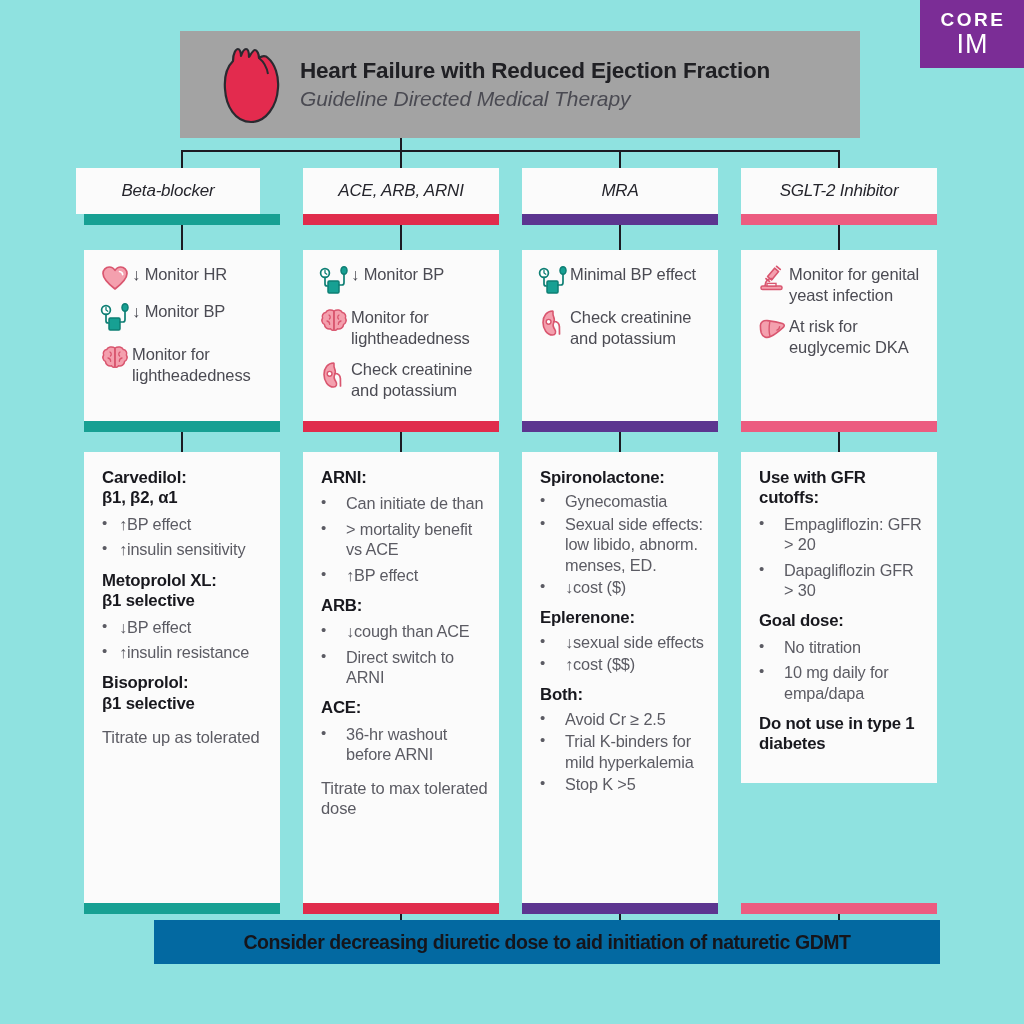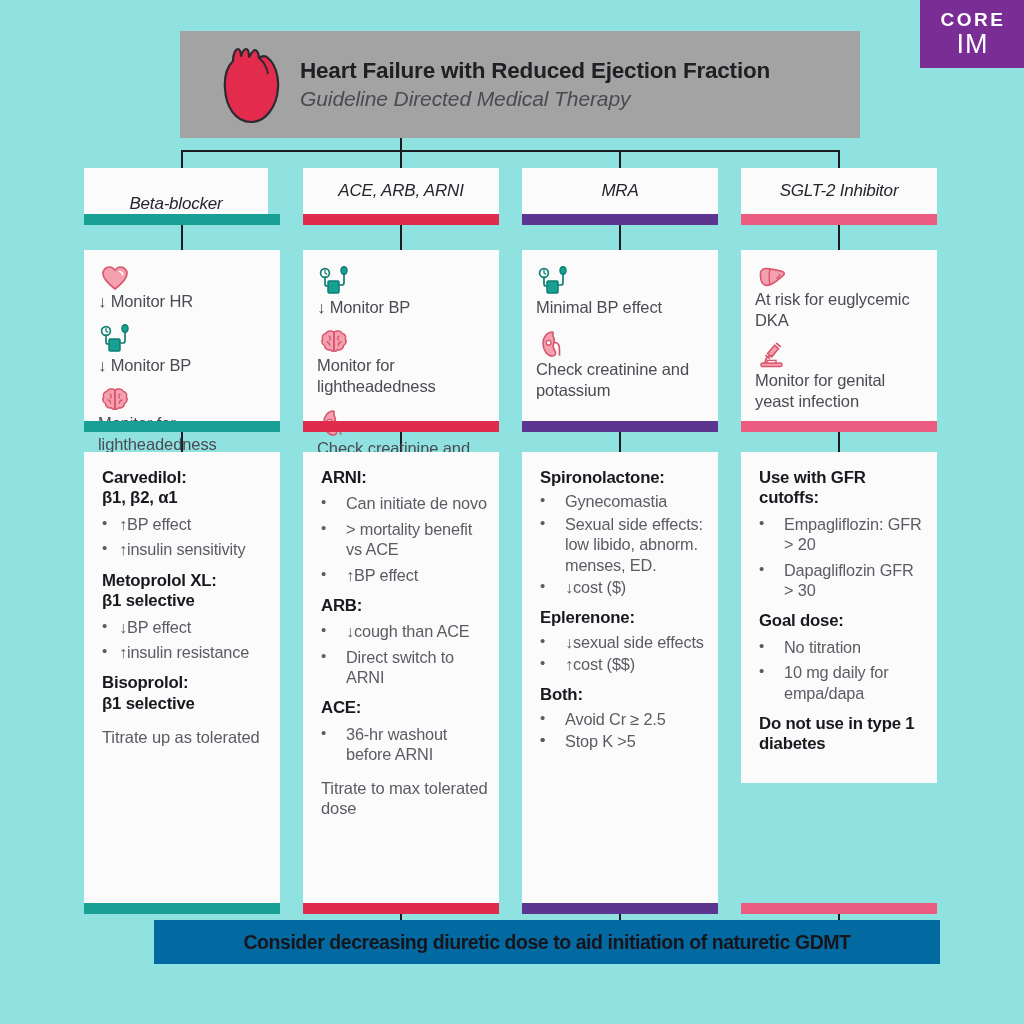--- a/index.html
+++ b/index.html
@@ -60,21 +60,21 @@
 
   
   .hdr-card { height: 46px; display: flex; align-items: center; justify-content: center; }
   .hdr-label {
     font-size: 17px; font-style: italic; color: #25252c;
     letter-spacing: -0.2px; white-space: nowrap;
   }
 
   
   .mon-card { padding: 14px 12px 10px 14px; }
-  .mon-row { display: flex; align-items: flex-start; margin-bottom: 10px; flex-direction: column; }
+  .mon-row { display: flex; align-items: flex-start; margin-bottom: 10px; }
   .mon-icon { width: 34px; flex: none; display: flex; align-items: flex-start; justify-content: center; padding-top: 1px; }
   .mon-text { font-size: 16.5px; color: #4b4b53; line-height: 1.28; letter-spacing: -0.1px; }
   .mon-text .arr { color: #3f3f48; }
 
   
   .det-card { padding: 16px 11px 10px 18px; }
   .det-head {
     font-size: 16.8px; font-weight: bold; color: #18181e;
     line-height: 1.22; margin-top: 11px; letter-spacing: -0.2px;
   }
@@ -148,21 +148,21 @@
       <div class="ln" style="left: 619px; top: 225px; width: 2px; height: 25px; background: rgb(27, 27, 34);"></div>
       <div class="ln" style="left: 619px; top: 432px; width: 2px; height: 20px; background: rgb(27, 27, 34);"></div>
       <div class="ln" style="left: 838px; top: 225px; width: 2px; height: 25px; background: rgb(27, 27, 34);"></div>
       <div class="ln" style="left: 838px; top: 432px; width: 2px; height: 20px; background: rgb(27, 27, 34);"></div>
       <div class="ln" style="left: 400px; top: 914px; width: 2px; height: 6px; background: rgb(27, 27, 34);"></div>
       <div class="ln" style="left: 619px; top: 914px; width: 2px; height: 6px; background: rgb(27, 27, 34);"></div>
       <div class="ln" style="left: 838px; top: 914px; width: 2px; height: 6px; background: rgb(27, 27, 34);"></div>
     </div>
 
   <div id="cols">
-      <div class="card hdr-card" style="left: 84px; top: 168px; width: 184px; align-items: flex-end;">
+      <div class="card hdr-card" style="left: 76px; top: 168px; width: 184px;">
         <div class="hdr-label">Beta-blocker</div>
       </div>
       <div class="accent" style="position: absolute; left: 84px; top: 214px; width: 196px; height: 11px; background: rgb(23, 160, 147);"></div>
       <div class="card mon-card" style="left: 84px; top: 250px; width: 196px; height: 171px;">
         <div class="mon-row">
           <div class="mon-icon">
             <svg width="28" height="26" viewBox="0 0 28 26">
       <path d="M14 24 C5 17 2 12 2 8.5 C2 4.6 5 2 8.2 2 C10.6 2 12.8 3.3 14 5.4
                C15.2 3.3 17.4 2 19.8 2 C23 2 26 4.6 26 8.5 C26 12 23 17 14 24 Z" fill="#f4a0ae" stroke="#d9566f" stroke-width="1.7" stroke-linejoin="round"></path>
       <path d="M18.5 6.5 C20.3 6.7 21.6 8 21.7 9.6" fill="none" stroke="#fff" stroke-width="1.6" stroke-linecap="round"></path>
@@ -269,21 +269,21 @@
           </div>
           <div class="mon-text">Check creatinine and potassium</div>
         </div>
       </div>
       <div class="accent" style="position: absolute; left: 303px; top: 421px; width: 196px; height: 11px; background: rgb(224, 44, 76);"></div>
       <div class="card det-card" style="left: 303px; top: 452px; width: 196px; height: 451px;">
         <div class="det-head">ARNI:</div>
         <ul class="det-list ind-b">
           <li>
             <span class="bul">•</span>
-            <span class="li-body">Can initiate de novo</span>
+            <span class="li-body">Can initiate de than</span>
           </li>
           <li>
             <span class="bul">•</span>
             <span class="li-body">&gt; mortality benefit vs ACE</span>
           </li>
           <li>
             <span class="bul">•</span>
             <span class="li-body">↑BP effect</span>
           </li>
         </ul>
@@ -367,58 +367,59 @@
           </li>
         </ul>
         <div class="det-head">Both:</div>
         <ul class="det-list ind-b tight">
           <li>
             <span class="bul">•</span>
             <span class="li-body">Avoid Cr ≥ 2.5</span>
           </li>
           <li>
             <span class="bul">•</span>
+            <span class="li-body">Trial K-binders for mild hyperkalemia</span>
           </li>
           <li>
             <span class="bul">•</span>
             <span class="li-body">Stop K &gt;5</span>
           </li>
         </ul>
       </div>
       <div class="accent" style="position: absolute; left: 522px; top: 903px; width: 196px; height: 11px; background: rgb(92, 53, 144);"></div>
       <div class="card hdr-card" style="left: 741px; top: 168px; width: 196px;">
         <div class="hdr-label">SGLT-2 Inhibitor</div>
       </div>
       <div class="accent" style="position: absolute; left: 741px; top: 214px; width: 196px; height: 11px; background: rgb(236, 92, 128);"></div>
       <div class="card mon-card" style="left: 741px; top: 250px; width: 196px; height: 171px;">
-        <div class="mon-row">
-          <div class="mon-icon">
-            <svg width="30" height="24" viewBox="0 0 30 24">
-      <path d="M3.4 8.6 C3.4 5 6.4 3.2 10.4 3.6 C15.4 4.2 20.6 5 25.4 6.4
-               C27.6 7 27.8 9 26 10.6 C22.4 13.8 17.6 17.8 13.6 19.6
-               C9.4 21.5 5.6 19.8 4.2 15.8 C3.6 13.8 3.4 11 3.4 8.6 Z" fill="#f4a0ae" stroke="#d9566f" stroke-width="1.6" stroke-linejoin="round"></path>
-      <path d="M12.8 4.6 C12 9.4 11.8 14.8 13 19.4" fill="none" stroke="#d9566f" stroke-width="1.4"></path>
-      <path d="M20 13.2 C21.6 12.6 22.6 11.2 22.6 9.6" fill="none" stroke="#d9566f" stroke-width="1.4" stroke-linecap="round"></path>
-    </svg>
-          </div>
-          <div class="mon-text">At risk for euglycemic DKA</div>
-        </div>
         <div class="mon-row">
           <div class="mon-icon">
             <svg width="30" height="28" viewBox="0 0 30 28">
       <path d="M17.6 3.2 L21.6 6.6 L14.6 15 L10.6 11.6 Z" fill="#f4a0ae" stroke="#d9566f" stroke-width="1.6" stroke-linejoin="round"></path>
       <path d="M19.6 1.4 L23.2 4.4" stroke="#d9566f" stroke-width="1.8" stroke-linecap="round"></path>
       <path d="M12.4 16.4 L9 13.6" stroke="#d9566f" stroke-width="1.8" stroke-linecap="round"></path>
       <path d="M8 21 C8 16.4 11.2 13.2 15.4 13.8" fill="none" stroke="#d9566f" stroke-width="1.7" stroke-linecap="round"></path>
       <rect x="4" y="21" width="21" height="3.6" rx="1.6" fill="#f4a0ae" stroke="#d9566f" stroke-width="1.5"></rect>
       <rect x="10" y="18.4" width="9" height="2.6" fill="#fff" stroke="#d9566f" stroke-width="1.4"></rect>
     </svg>
           </div>
           <div class="mon-text">Monitor for genital yeast infection</div>
         </div>
+        <div class="mon-row">
+          <div class="mon-icon">
+            <svg width="30" height="24" viewBox="0 0 30 24">
+      <path d="M3.4 8.6 C3.4 5 6.4 3.2 10.4 3.6 C15.4 4.2 20.6 5 25.4 6.4
+               C27.6 7 27.8 9 26 10.6 C22.4 13.8 17.6 17.8 13.6 19.6
+               C9.4 21.5 5.6 19.8 4.2 15.8 C3.6 13.8 3.4 11 3.4 8.6 Z" fill="#f4a0ae" stroke="#d9566f" stroke-width="1.6" stroke-linejoin="round"></path>
+      <path d="M12.8 4.6 C12 9.4 11.8 14.8 13 19.4" fill="none" stroke="#d9566f" stroke-width="1.4"></path>
+      <path d="M20 13.2 C21.6 12.6 22.6 11.2 22.6 9.6" fill="none" stroke="#d9566f" stroke-width="1.4" stroke-linecap="round"></path>
+    </svg>
+          </div>
+          <div class="mon-text">At risk for euglycemic DKA</div>
+        </div>
       </div>
       <div class="accent" style="position: absolute; left: 741px; top: 421px; width: 196px; height: 11px; background: rgb(236, 92, 128);"></div>
       <div class="card det-card" style="left: 741px; top: 452px; width: 196px; height: 331px;">
         <div class="det-head">Use with GFR cutoffs:</div>
         <ul class="det-list ind-b">
           <li>
             <span class="bul">•</span>
             <span class="li-body">Empagliflozin: GFR &gt; 20</span>
           </li>
           <li>

